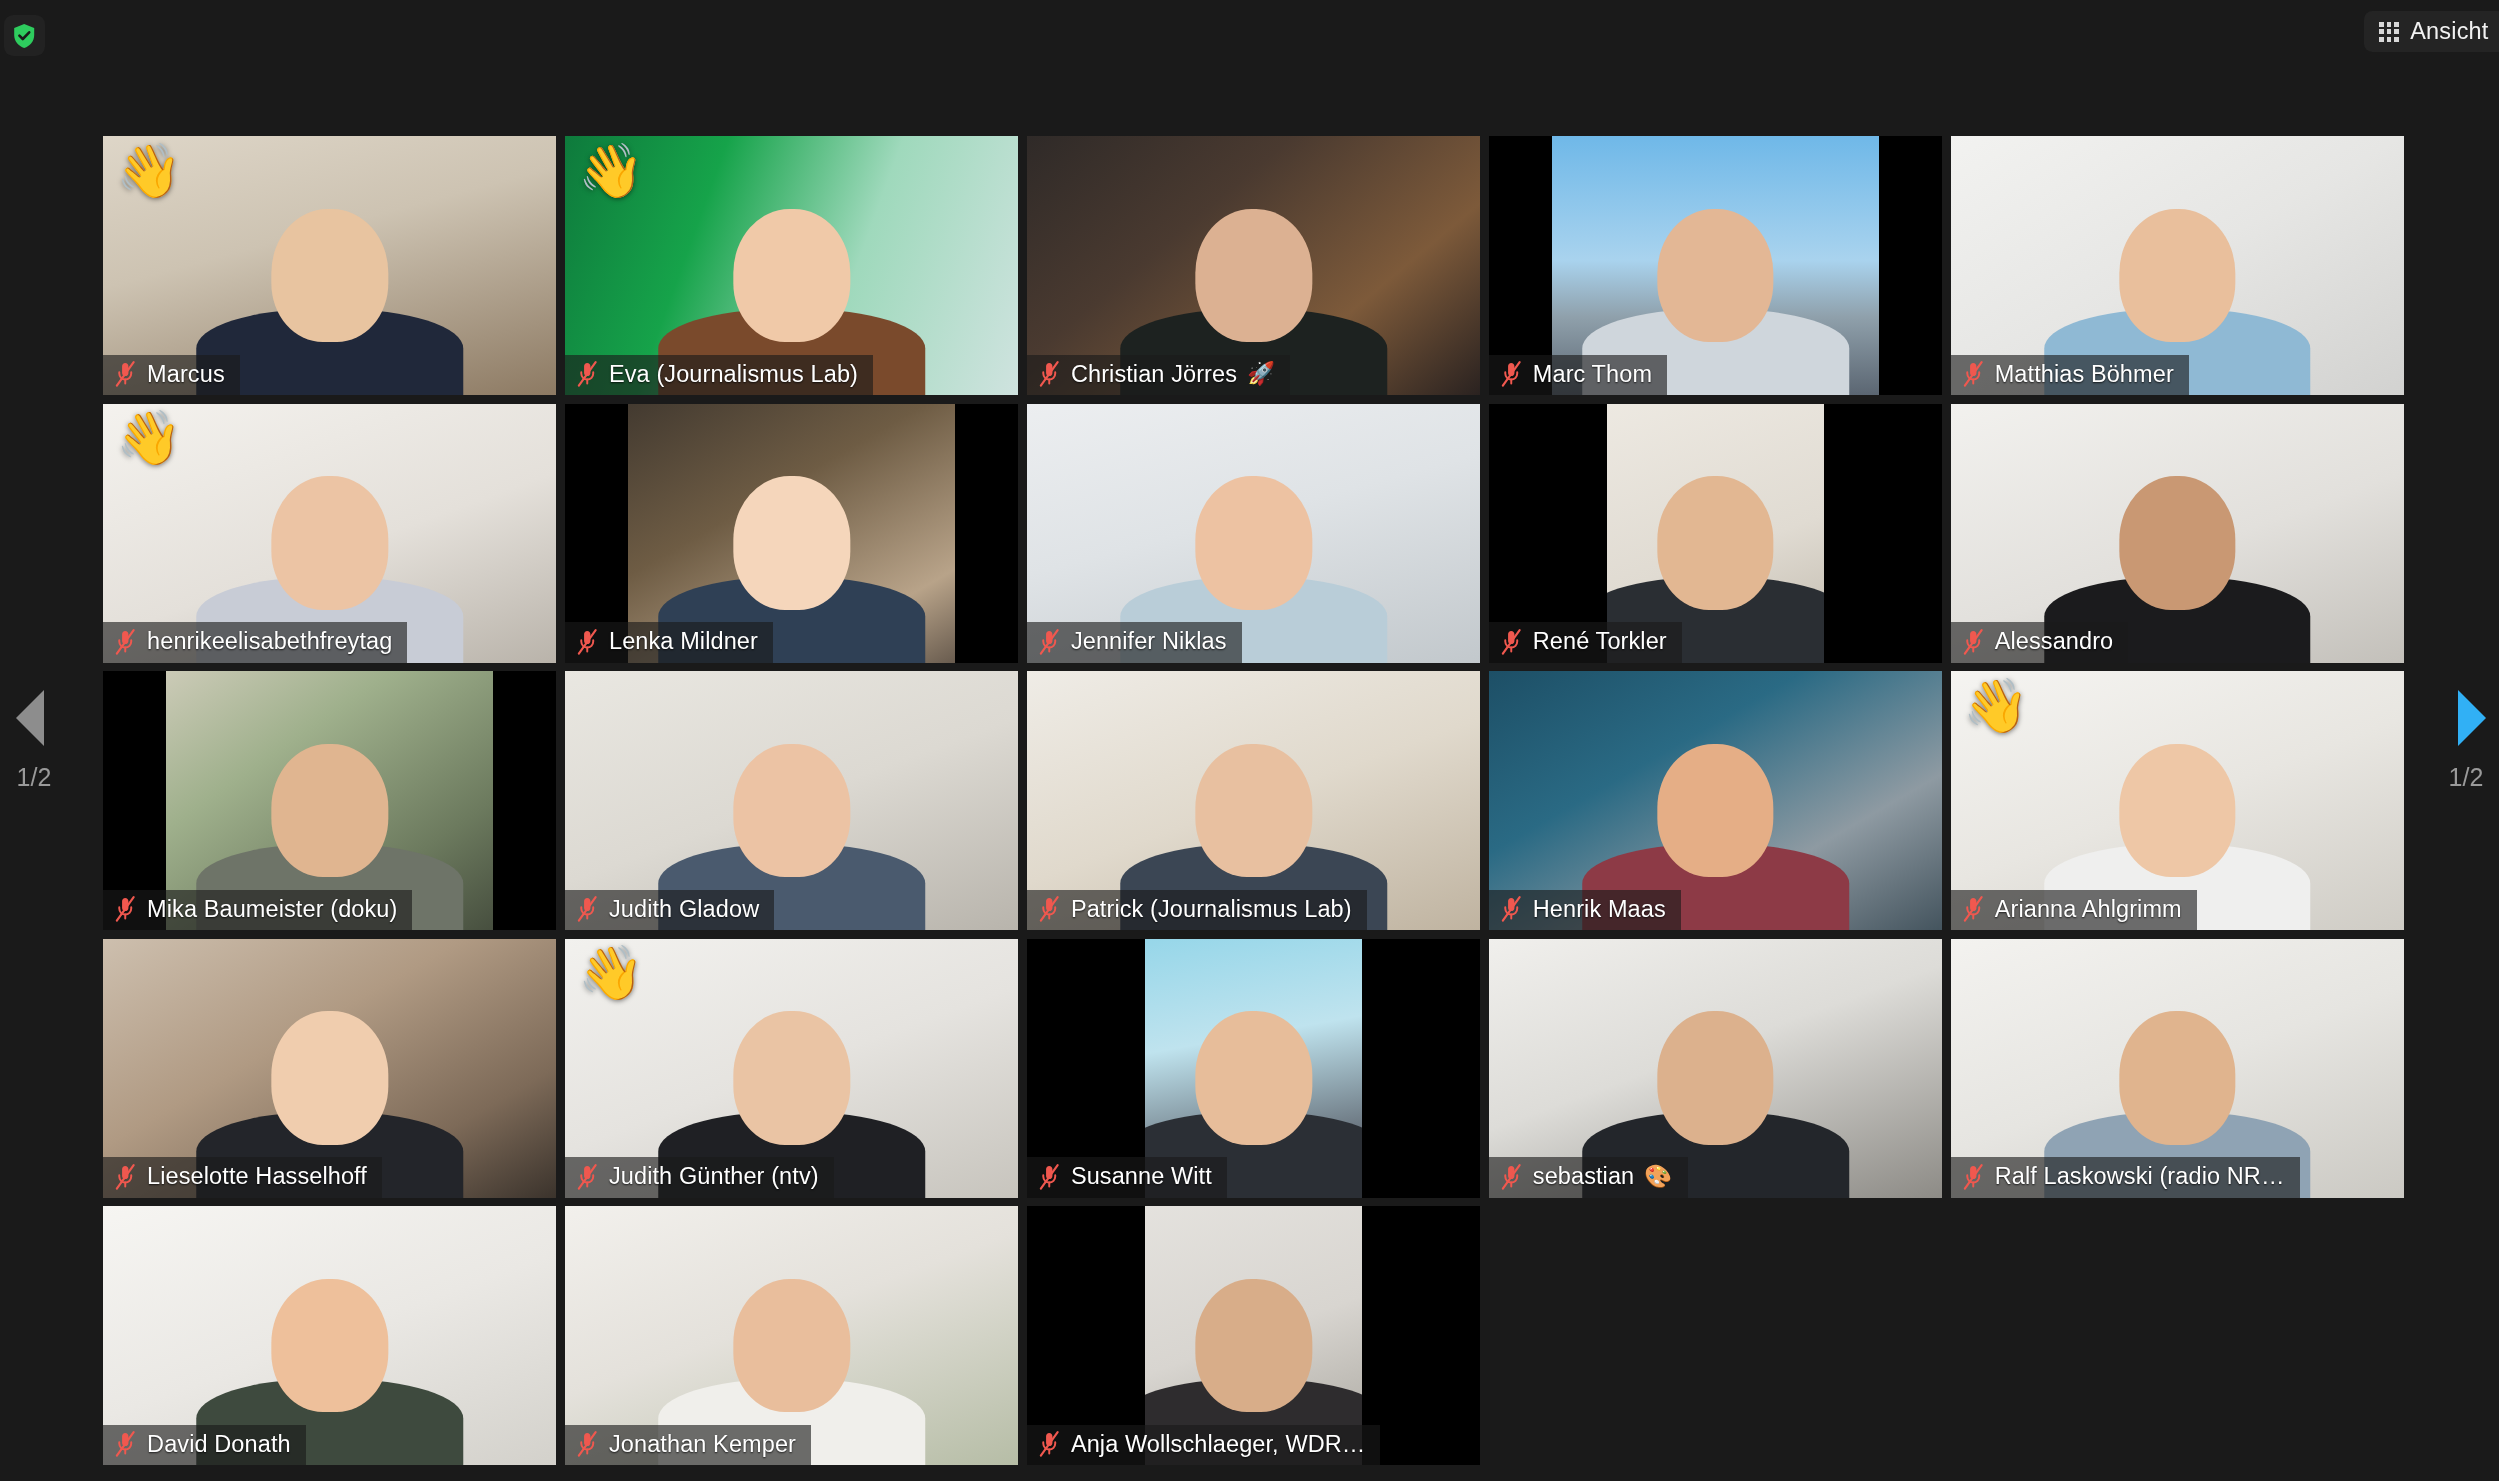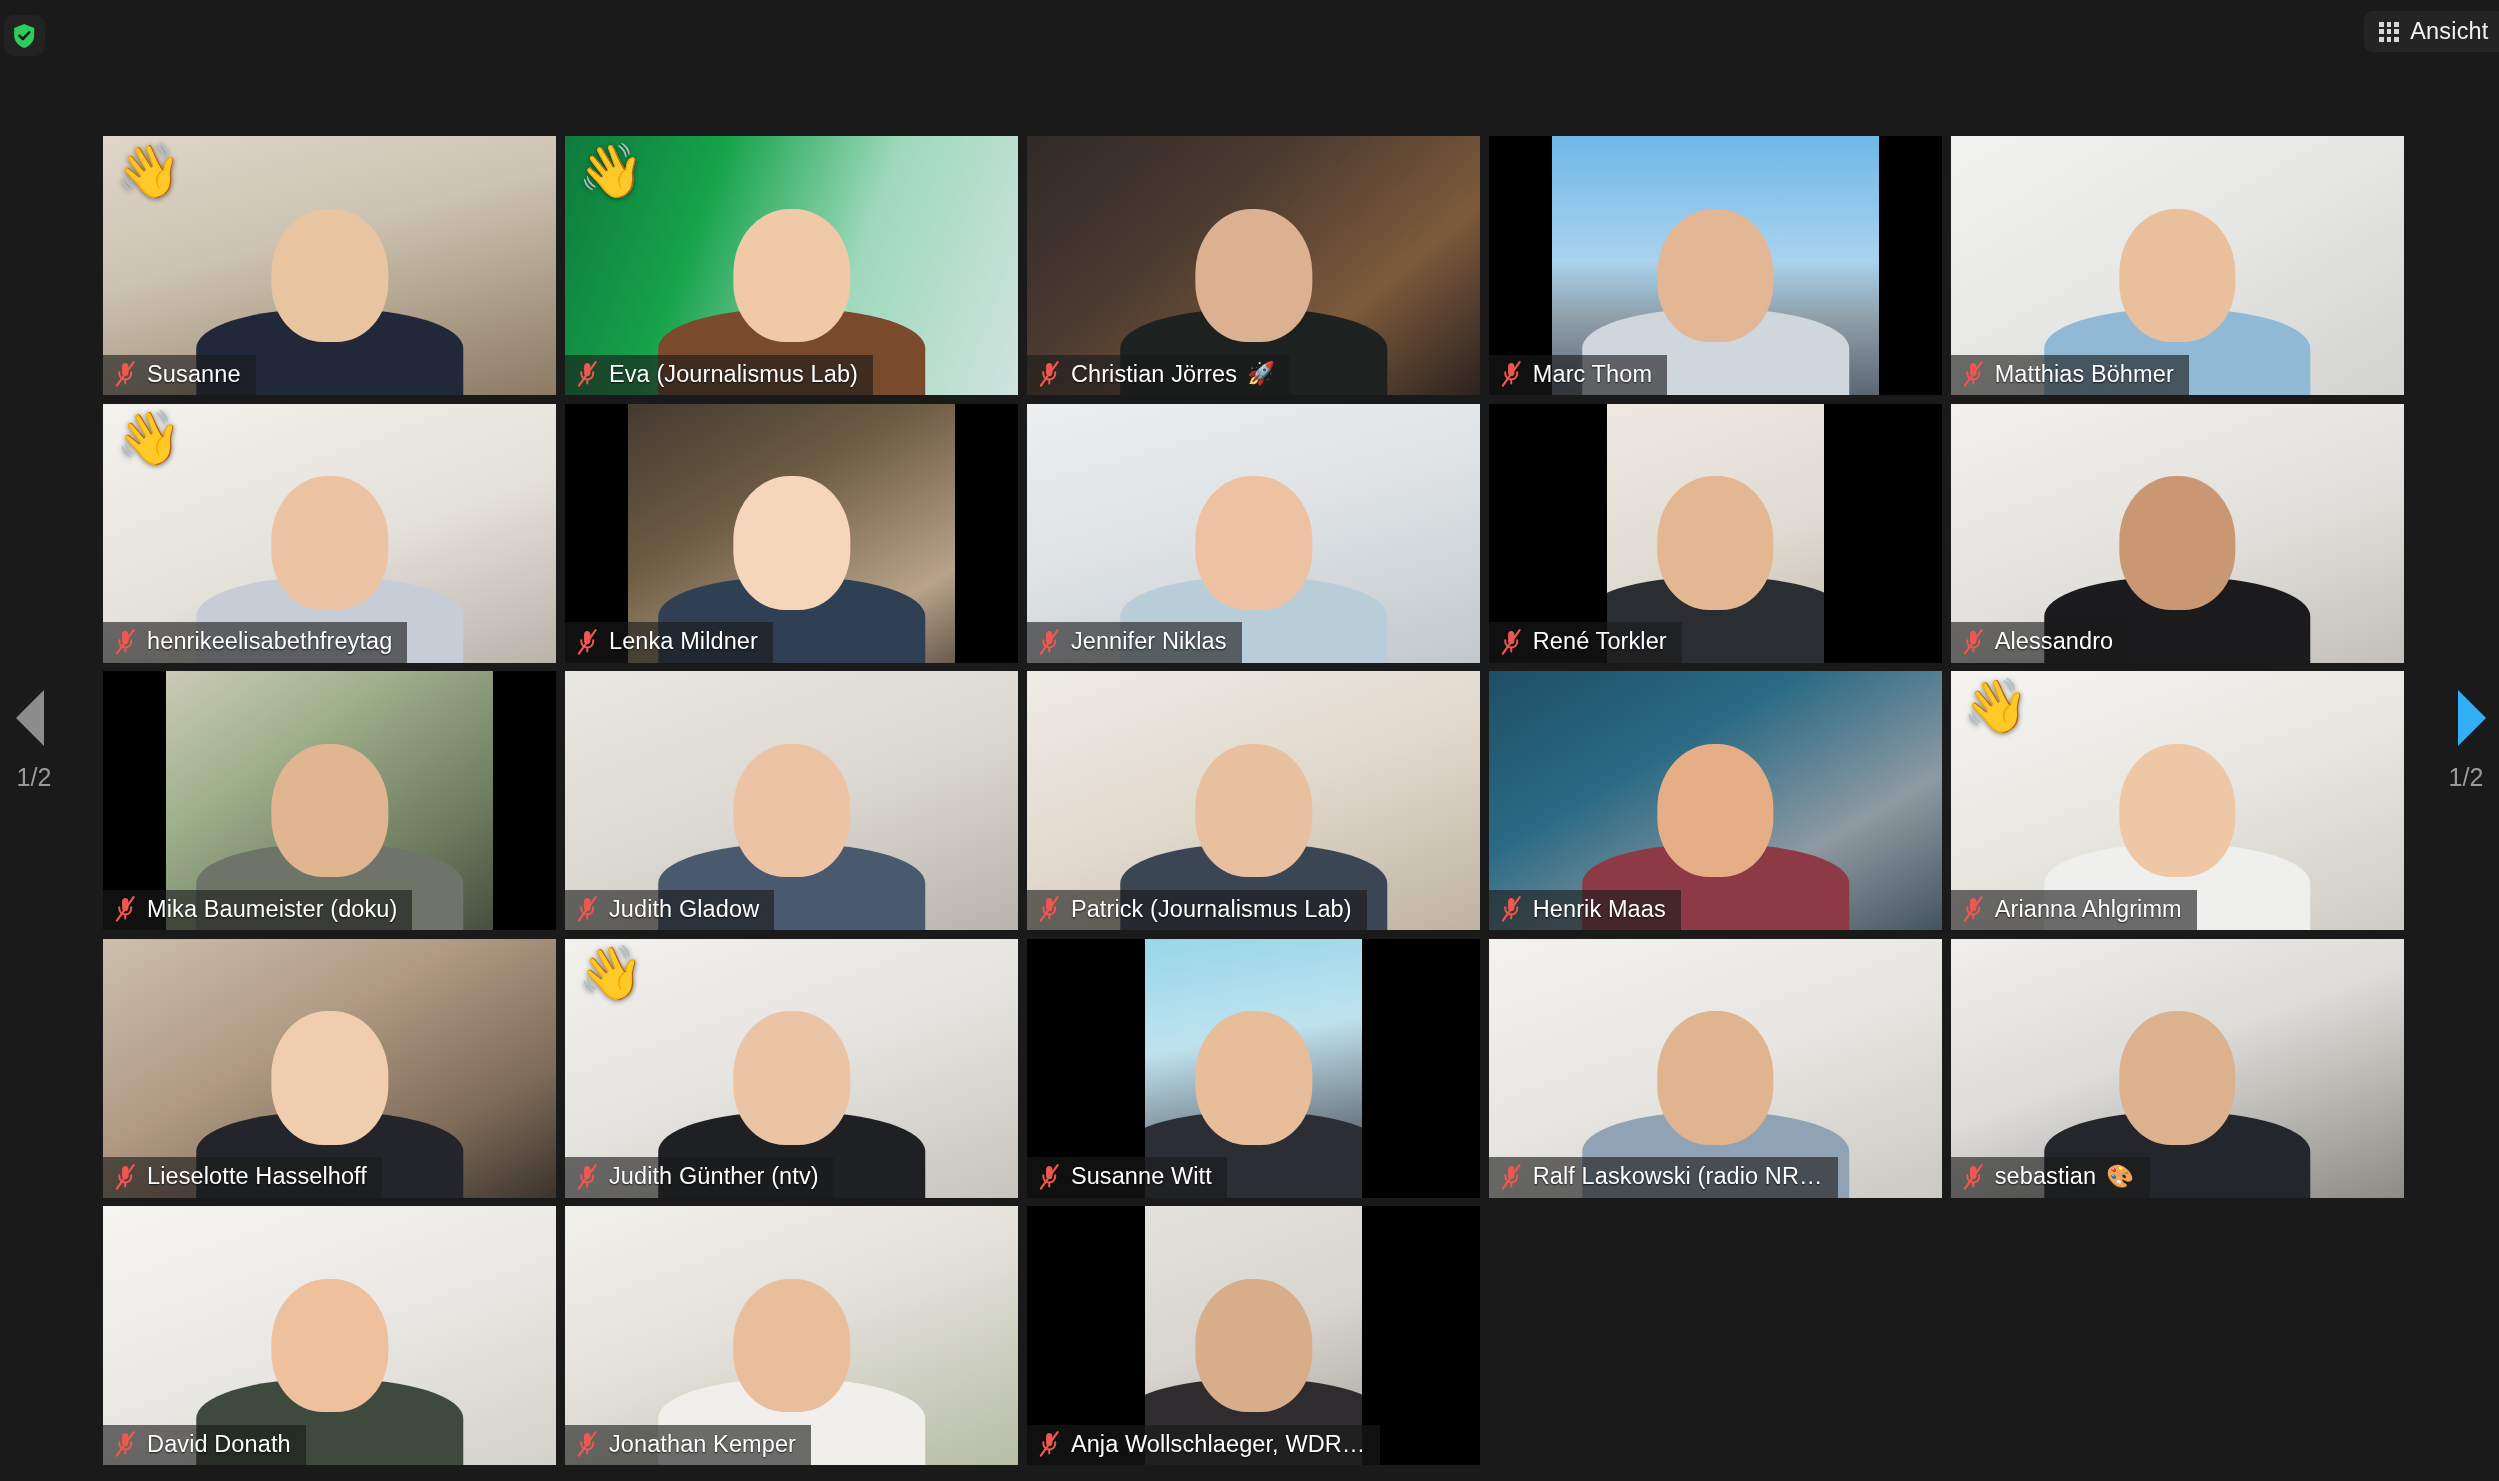--- a/index.html
+++ b/index.html
@@ -208,21 +208,21 @@
         </div>
         <div class="bars"></div>
         <div class="reaction">👋</div>
         <div class="nameplate">
           <svg class="mic-muted" viewBox="0 0 24 30">
   <path d="M12 3.2 c-2 0-3.4 1.5-3.4 3.4 v7.2 c0 1.9 1.4 3.4 3.4 3.4 s3.4-1.5 3.4-3.4 V6.6 c0-1.9-1.4-3.4-3.4-3.4 z" fill="#f0584f"></path>
   <path d="M5.6 13.1 v1.4 c0 3.6 2.8 6.5 6.4 6.5 s6.4-2.9 6.4-6.5 v-1.4" fill="none" stroke="#f0584f" stroke-width="2.1" stroke-linecap="round"></path>
   <path d="M12 21 v4.3" fill="none" stroke="#f0584f" stroke-width="2.1" stroke-linecap="round"></path>
   <path d="M3 27.5 L21 2.2" stroke="#f0584f" stroke-width="2.3" stroke-linecap="round"></path>
 </svg>
-          <span class="name-text">Susanne</span>
+          <span class="name-text">Marcus</span>
         </div>
       </div>
       <div class="tile">
         <div class="video" style="background: linear-gradient(110deg, rgb(14, 122, 60) 0%, rgb(22, 163, 74) 30%, rgb(159, 217, 188) 62%, rgb(207, 227, 223) 100%);">
           <div class="person">
             <div class="torso" style="background: rgb(122, 74, 44);"></div>
             <div class="head" style="background: rgb(240, 201, 168);"></div>
           </div>
         </div>
         <div class="bars"></div>
@@ -523,57 +523,57 @@
           <svg class="mic-muted" viewBox="0 0 24 30">
   <path d="M12 3.2 c-2 0-3.4 1.5-3.4 3.4 v7.2 c0 1.9 1.4 3.4 3.4 3.4 s3.4-1.5 3.4-3.4 V6.6 c0-1.9-1.4-3.4-3.4-3.4 z" fill="#f0584f"></path>
   <path d="M5.6 13.1 v1.4 c0 3.6 2.8 6.5 6.4 6.5 s6.4-2.9 6.4-6.5 v-1.4" fill="none" stroke="#f0584f" stroke-width="2.1" stroke-linecap="round"></path>
   <path d="M12 21 v4.3" fill="none" stroke="#f0584f" stroke-width="2.1" stroke-linecap="round"></path>
   <path d="M3 27.5 L21 2.2" stroke="#f0584f" stroke-width="2.3" stroke-linecap="round"></path>
 </svg>
           <span class="name-text">Susanne Witt</span>
         </div>
       </div>
       <div class="tile">
+        <div class="video" style="background: linear-gradient(160deg, rgb(240, 239, 236) 0%, rgb(221, 220, 216) 45%, rgb(141, 139, 134) 100%);">
+          <div class="person">
+            <div class="torso" style="background: rgb(35, 38, 43);"></div>
+            <div class="head" style="background: rgb(220, 177, 141);"></div>
+          </div>
+        </div>
+        <div class="bars"></div>
+        <div class="nameplate">
+          <svg class="mic-muted" viewBox="0 0 24 30">
+  <path d="M12 3.2 c-2 0-3.4 1.5-3.4 3.4 v7.2 c0 1.9 1.4 3.4 3.4 3.4 s3.4-1.5 3.4-3.4 V6.6 c0-1.9-1.4-3.4-3.4-3.4 z" fill="#f0584f"></path>
+  <path d="M5.6 13.1 v1.4 c0 3.6 2.8 6.5 6.4 6.5 s6.4-2.9 6.4-6.5 v-1.4" fill="none" stroke="#f0584f" stroke-width="2.1" stroke-linecap="round"></path>
+  <path d="M12 21 v4.3" fill="none" stroke="#f0584f" stroke-width="2.1" stroke-linecap="round"></path>
+  <path d="M3 27.5 L21 2.2" stroke="#f0584f" stroke-width="2.3" stroke-linecap="round"></path>
+</svg>
+          <span class="name-text">sebastian</span>
+          <span class="name-emoji">🎨</span>
+        </div>
+      </div>
+      <div class="tile">
         <div class="video" style="background: linear-gradient(160deg, rgb(243, 242, 239) 0%, rgb(230, 229, 225) 50%, rgb(203, 201, 195) 100%);">
           <div class="person">
             <div class="torso" style="background: rgb(143, 163, 180);"></div>
             <div class="head" style="background: rgb(224, 180, 142);"></div>
           </div>
         </div>
         <div class="bars"></div>
         <div class="nameplate">
           <svg class="mic-muted" viewBox="0 0 24 30">
   <path d="M12 3.2 c-2 0-3.4 1.5-3.4 3.4 v7.2 c0 1.9 1.4 3.4 3.4 3.4 s3.4-1.5 3.4-3.4 V6.6 c0-1.9-1.4-3.4-3.4-3.4 z" fill="#f0584f"></path>
   <path d="M5.6 13.1 v1.4 c0 3.6 2.8 6.5 6.4 6.5 s6.4-2.9 6.4-6.5 v-1.4" fill="none" stroke="#f0584f" stroke-width="2.1" stroke-linecap="round"></path>
   <path d="M12 21 v4.3" fill="none" stroke="#f0584f" stroke-width="2.1" stroke-linecap="round"></path>
   <path d="M3 27.5 L21 2.2" stroke="#f0584f" stroke-width="2.3" stroke-linecap="round"></path>
 </svg>
           <span class="name-text">Ralf Laskowski (radio NR…</span>
         </div>
       </div>
       <div class="tile">
-        <div class="video" style="background: linear-gradient(160deg, rgb(240, 239, 236) 0%, rgb(221, 220, 216) 45%, rgb(141, 139, 134) 100%);">
-          <div class="person">
-            <div class="torso" style="background: rgb(35, 38, 43);"></div>
-            <div class="head" style="background: rgb(220, 177, 141);"></div>
-          </div>
-        </div>
-        <div class="bars"></div>
-        <div class="nameplate">
-          <svg class="mic-muted" viewBox="0 0 24 30">
-  <path d="M12 3.2 c-2 0-3.4 1.5-3.4 3.4 v7.2 c0 1.9 1.4 3.4 3.4 3.4 s3.4-1.5 3.4-3.4 V6.6 c0-1.9-1.4-3.4-3.4-3.4 z" fill="#f0584f"></path>
-  <path d="M5.6 13.1 v1.4 c0 3.6 2.8 6.5 6.4 6.5 s6.4-2.9 6.4-6.5 v-1.4" fill="none" stroke="#f0584f" stroke-width="2.1" stroke-linecap="round"></path>
-  <path d="M12 21 v4.3" fill="none" stroke="#f0584f" stroke-width="2.1" stroke-linecap="round"></path>
-  <path d="M3 27.5 L21 2.2" stroke="#f0584f" stroke-width="2.3" stroke-linecap="round"></path>
-</svg>
-          <span class="name-text">sebastian</span>
-          <span class="name-emoji">🎨</span>
-        </div>
-      </div>
-      <div class="tile">
         <div class="video" style="background: linear-gradient(160deg, rgb(246, 245, 242) 0%, rgb(234, 232, 228) 50%, rgb(211, 209, 203) 100%);">
           <div class="person">
             <div class="torso" style="background: rgb(62, 74, 62);"></div>
             <div class="head" style="background: rgb(238, 192, 155);"></div>
           </div>
         </div>
         <div class="bars"></div>
         <div class="nameplate">
           <svg class="mic-muted" viewBox="0 0 24 30">
   <path d="M12 3.2 c-2 0-3.4 1.5-3.4 3.4 v7.2 c0 1.9 1.4 3.4 3.4 3.4 s3.4-1.5 3.4-3.4 V6.6 c0-1.9-1.4-3.4-3.4-3.4 z" fill="#f0584f"></path>

